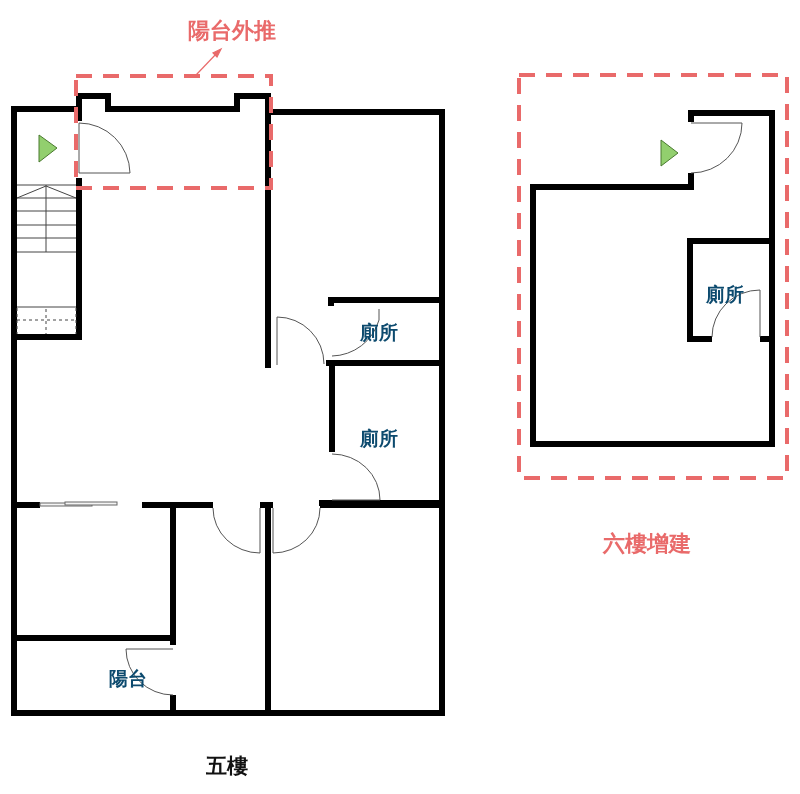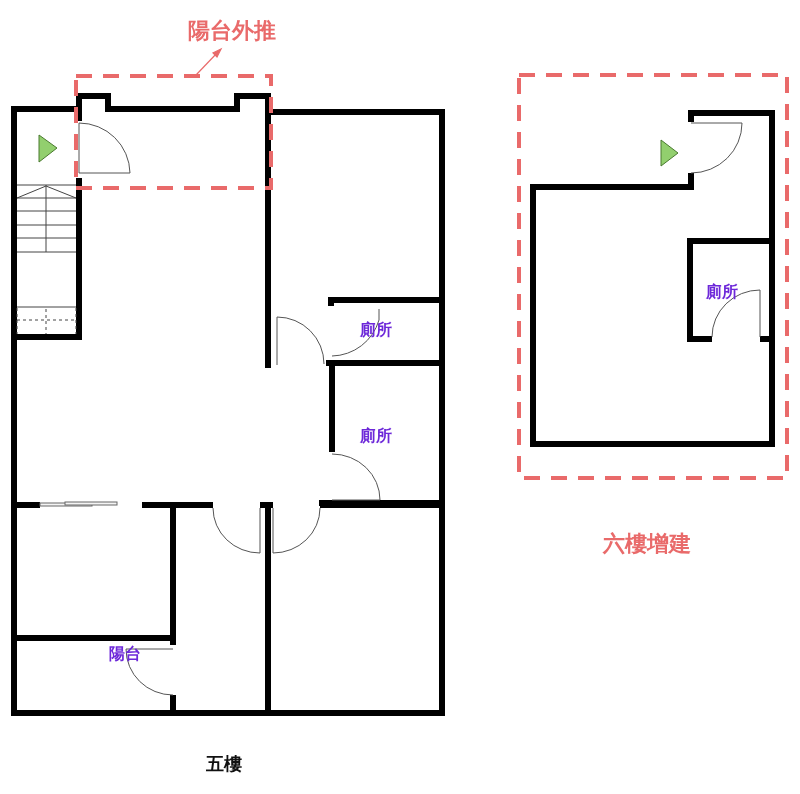--- a/index.html
+++ b/index.html
@@ -1,23 +1,23 @@
 <!DOCTYPE html>
 <html><head>
 <meta charset="utf-8">
 <style>
   html, body { margin: 0; padding: 0; background: #ffffff; }
   body { width: 800px; height: 794px; position: relative; overflow: hidden;
          font-family: "DejaVu Sans", sans-serif; }
   svg.plan { position: absolute; left: 0; top: 0; }
   .lbl { position: absolute; font-weight: bold; white-space: nowrap;
          font-family: "DejaVu Sans", sans-serif; text-align: center; }
-  .room { color: #6d28d9; font-size: 16px; }
+  .room { color: #0c4a6e; font-size: 19px; }
   .red { color: #e96a6a; font-size: 22px; }
-  .floor { color: #111; font-size: 18px; }
+  .floor { color: #111; font-size: 21px; }
 </style>
 </head>
 <body>
 
 <svg class="plan" width="800" height="794" viewBox="0 0 800 794" xmlns="http://www.w3.org/2000/svg">
 
   <g>
 
     <g stroke="#000" stroke-width="6" fill="none" stroke-linecap="square">
       <polyline points="79,109 14,109 14,713 442,713 442,112 270,112"></polyline>
@@ -130,16 +130,16 @@
     </g>
     <g stroke="#e96a6a" stroke-width="4" fill="none" stroke-dasharray="16,11">
       <rect x="519" y="75" width="268" height="403"></rect>
     </g>
   </g>
 </svg>
 
 <div class="lbl red" style="left:188px; top:16px;">陽台外推</div>
 <div class="lbl room" style="left:360px; top:320px;">廁所</div>
 <div class="lbl room" style="left:360px; top:426px;">廁所</div>
-<div class="lbl room" style="left:68px; top:644px;padding-left:41px;">陽台</div>
+<div class="lbl room" style="left:68px; top:666px;padding-left:41px;">陽台</div>
 <div class="lbl floor" style="left:206px; top:752px;">五樓</div>
 <div class="lbl room" style="left:706px; top:282px;">廁所</div>
 <div class="lbl red" style="left:603px; top:529px;font-family:Liberation Mono, monospace;">六樓增建</div>
 
 </body></html>

